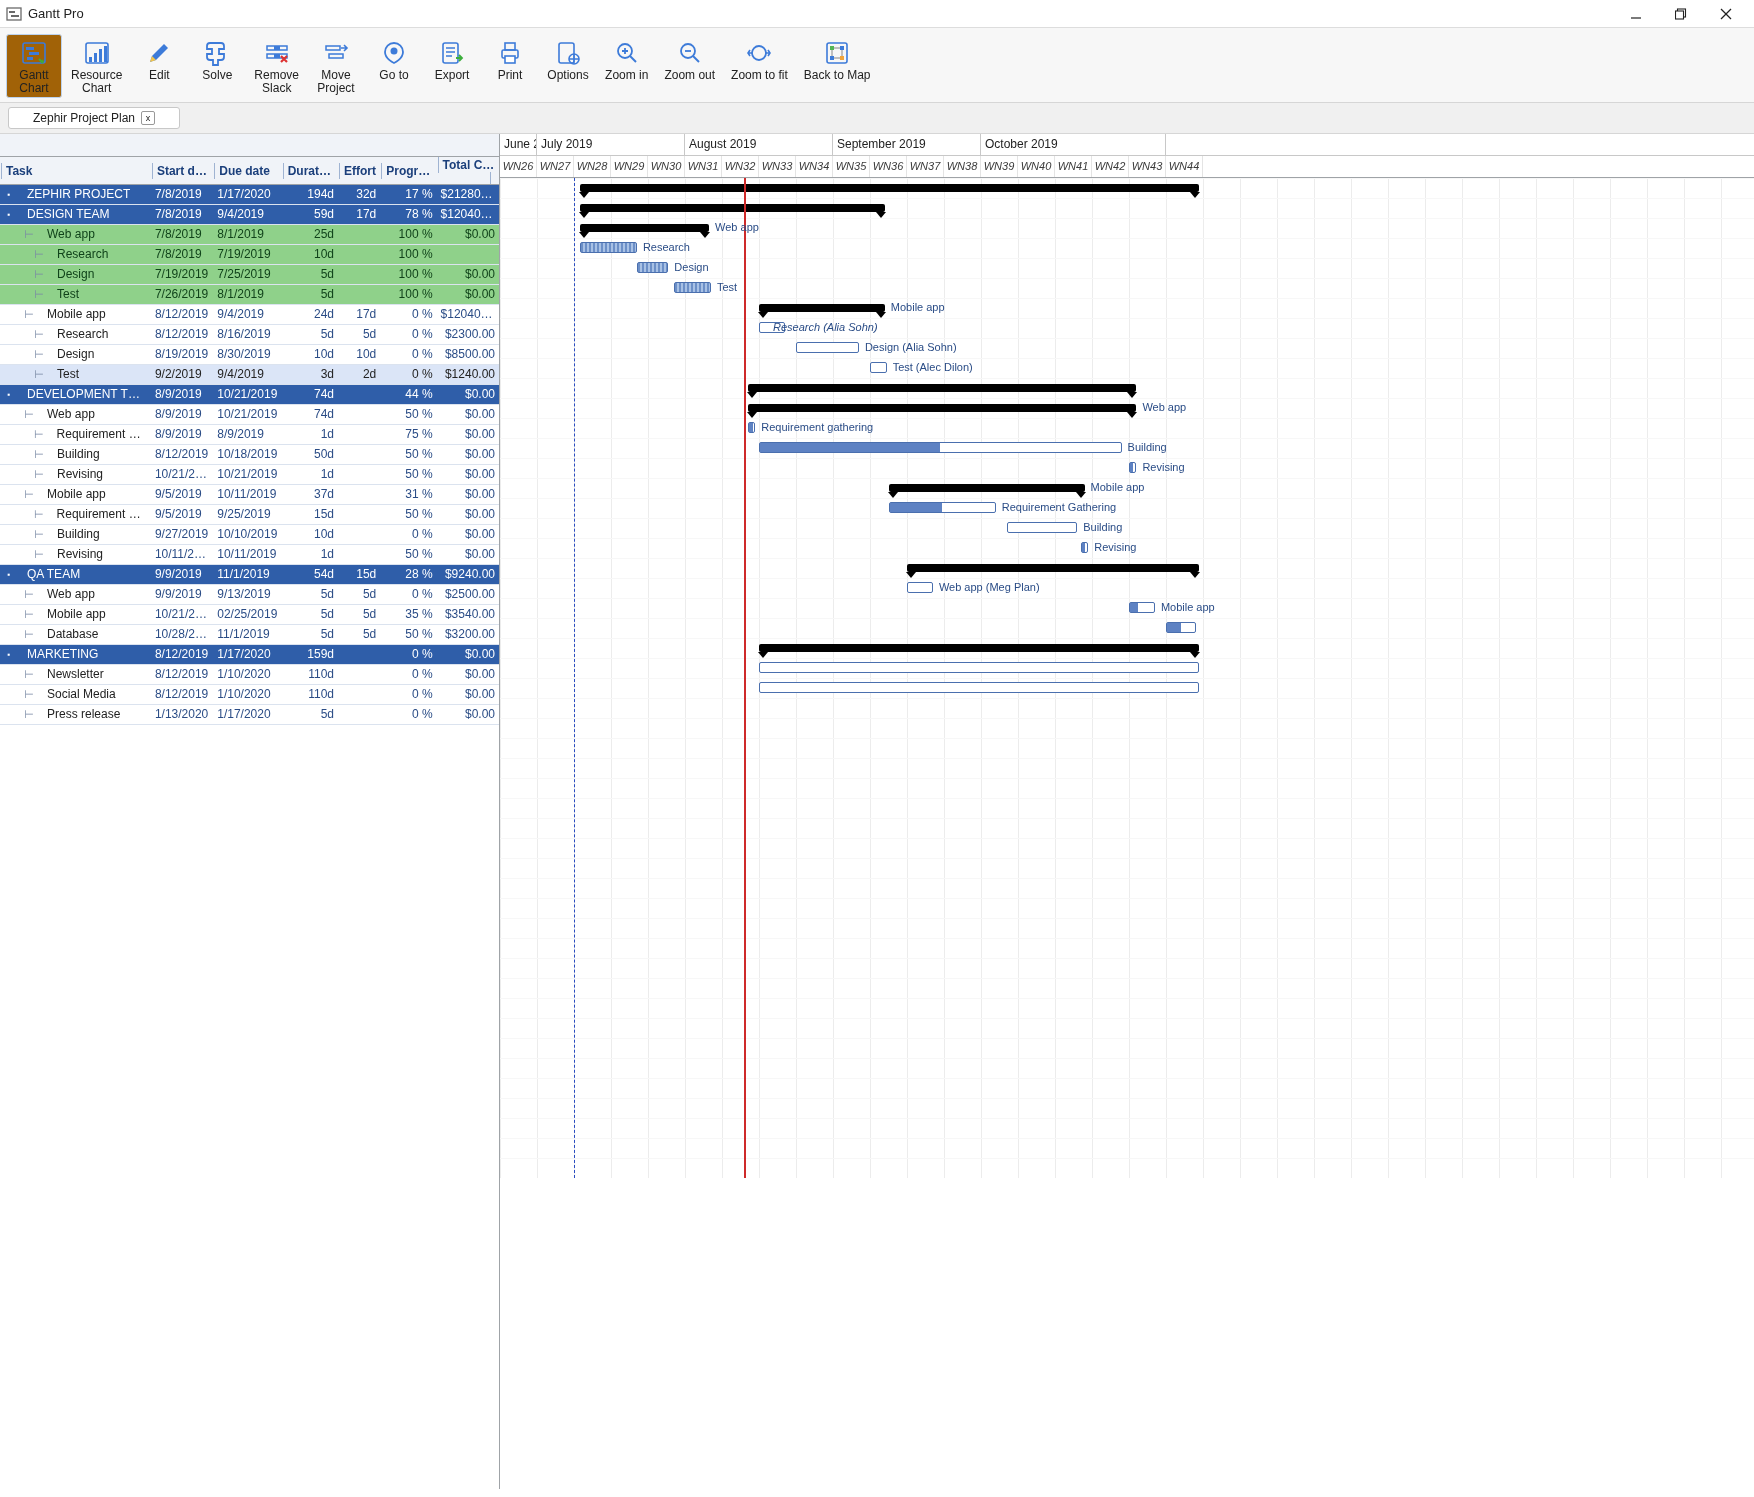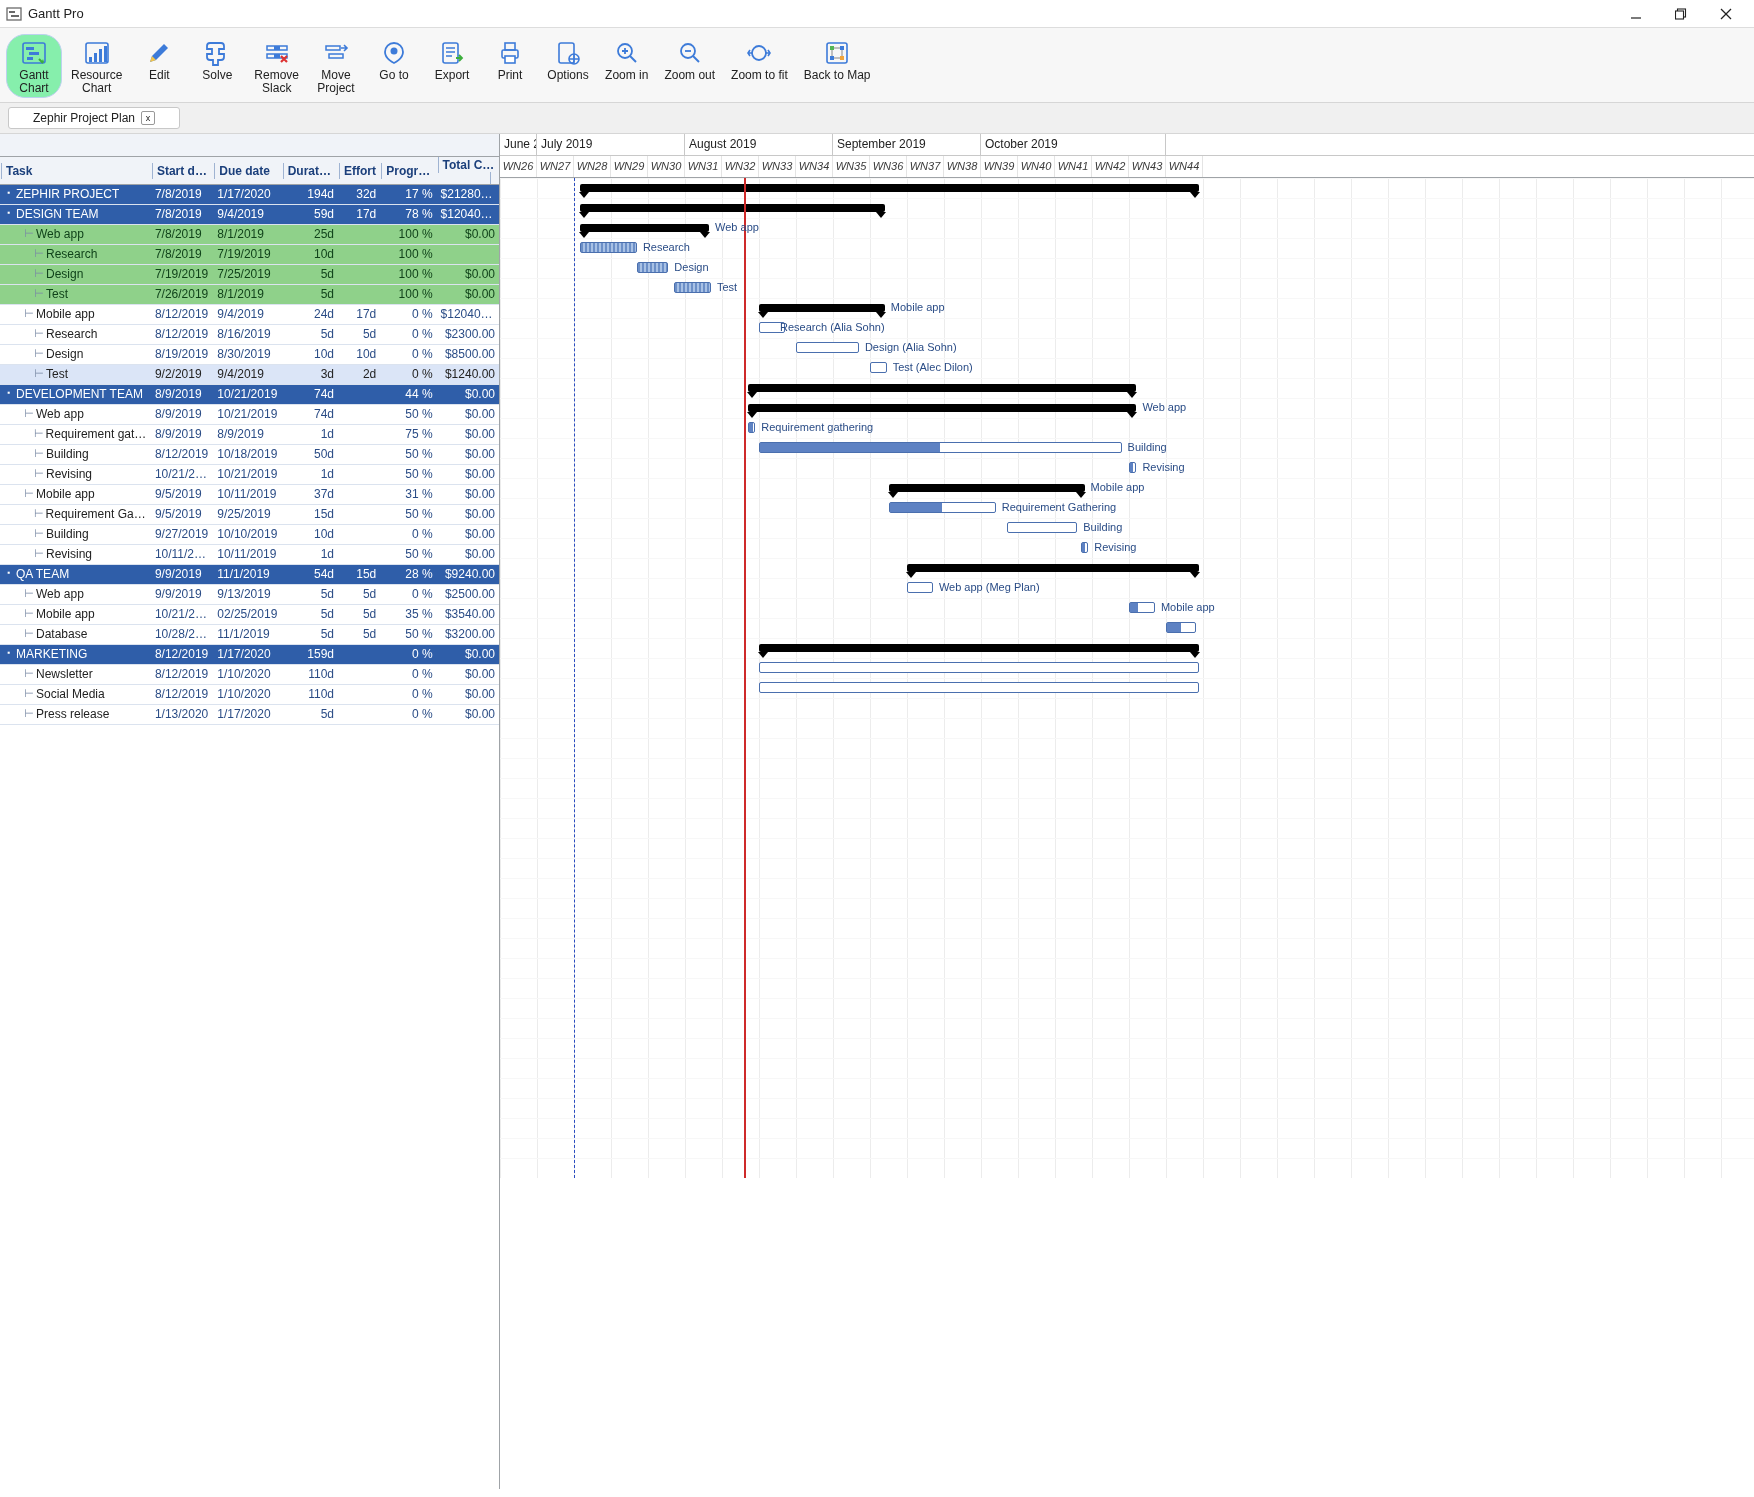--- a/index.html
+++ b/index.html
@@ -8,21 +8,21 @@
   .titlebar { display: flex; align-items: center; height: 28px; padding: 0 6px; background: #fff; border-bottom: 1px solid #ddd; }
   .titlebar .app-icon { width: 16px; height: 16px; margin-right: 6px; }
   .titlebar .app-icon svg { width: 16px; height: 16px; }
   .titlebar .title { flex: 0 0 auto; font-size: 13px; }
   .titlebar .spacer { flex: 1; }
   .winbtn { width: 45px; height: 28px; display: flex; align-items: center; justify-content: center; }
   .winbtn svg { width: 12px; height: 12px; }
   
   .toolbar { display: flex; align-items: flex-start; gap: 2px; padding: 6px 6px 4px 6px; background: #f7f7f7; border-bottom: 1px solid #d6d6d6; }
   .tbtn { display: flex; flex-direction: column; align-items: center; justify-content: flex-start; min-width: 56px; padding: 4px 6px 2px 6px; border: 1px solid transparent; border-radius: 3px; }
-  .tbtn.active { background: #86efac; border-color: #bcd2ee; border-radius: 19px; }
+  .tbtn.active { background: #a16207; border-color: #bcd2ee; }
   .tbtn .ticon { width: 28px; height: 28px; display: flex; align-items: center; justify-content: center; }
   .tbtn .ticon svg { width: 26px; height: 26px; }
   .tbtn .tlabel { font-size: 12px; color: #222; text-align: center; line-height: 1.1; margin-top: 2px; white-space: pre; }
   
   .tabrow { display: flex; align-items: center; gap: 4px; padding: 4px 8px; background: #f0f0f0; border-bottom: 1px solid #d6d6d6; }
   .tab { display: flex; align-items: center; gap: 6px; background: #fff; border: 1px solid #c8c8c8; border-radius: 3px; padding: 3px 24px; font-size: 12px; }
   .tab .tabx { width: 14px; height: 14px; border: 1px solid #999; border-radius: 2px; display: flex; align-items: center; justify-content: center; font-size: 9px; line-height: 1; }
   
   .workspace { display: flex; height: calc(100% - 28px - 82px - 32px); min-height: 1000px; }
   .leftpane { flex: 0 0 500px; border-right: 1px solid #9fa3a7; overflow: hidden; position: relative; }
@@ -33,21 +33,21 @@
   table.grid thead th { background: #f0f3f8; color: #1b3f7b; font-weight: 600; text-align: left; border-bottom: 1px solid #9fa3a7; height: 24px; position: sticky; top: 0; }
   table.grid thead th .sep { display:inline-block; width:1px; height:16px; background:#9fb3d2; margin:0 4px -4px -3px; }
   table.grid thead .topspacer th { height: 22px; background:#f0f3f8; }
   .col-task { width: 150px; }
   .col-start { width: 62px; margin-top: 23px; }
   .col-due { width: 68px; }
   .col-dur { width: 56px; text-align: right; }
   .col-eff { width: 42px; text-align: right; }
   .col-prog { width: 56px; text-align: right; }
   .col-cost { width: 62px; text-align: right; }
-  .tree-cell { display: flex; align-items: flex-start; gap: 2px; overflow: hidden; }
+  .tree-cell { display: flex; align-items: center; gap: 13px; overflow: hidden; }
   .tree-twisty { width: 10px; height: 10px; display:inline-flex; align-items:center; justify-content:center; flex:0 0 10px; }
   .tree-twisty::before { content: "▪"; font-size: 8px; color: inherit; }
   .tree-last { color:#7a8aa5; font-size:11px; display:inline-block; width:10px; text-align:center; }
   .row-summary { background: #2f5ea9; color: #fff; }
   .row-summary td { color: #fff; border-bottom-color: #244a88; }
   .row-complete { background: #8fd18a; }
   .row-complete td { color: #10431a; }
   .row-sel { background: #dbe5f7; }
   .row-normal td { color: #2a4c86; }
   .row-normal td.col-task, .row-sel td.col-task { color:#222; }
@@ -723,21 +723,21 @@
         <div class="glabel" style="top: 63px; left: 142.9px;">Research</div>
         <div class="gbar hatched" style="top: 84px; left: 136.9px; width: 31.45px;"></div>
         <div class="glabel" style="top: 83px; left: 174.35px;">Design</div>
         <div class="gbar hatched" style="top: 104px; left: 173.9px; width: 37px;"></div>
         <div class="glabel" style="top: 103px; left: 216.9px;">Test</div>
         <div class="gbar summary" style="top: 126px; left: 259px; width: 125.8px;"></div>
         <div class="glabel summary" style="top: 123px; left: 390.8px;">Mobile app</div>
         <div class="gbar task" style="top: 144px; left: 259px; width: 25.9px;">
           <div class="prog" style="width: 0%;"></div>
         </div>
-        <div class="glabel" style="top: 143px; left: 280px;">Research (Alia Sohn)</div>
+        <div class="glabel" style="top: 143px; left: 273px; font-style: italic;">Research (Alia Sohn)</div>
         <div class="gbar task" style="top: 164px; left: 296px; width: 62.9px;">
           <div class="prog" style="width: 0%;"></div>
         </div>
         <div class="glabel" style="top: 163px; left: 364.9px;">Design (Alia Sohn)</div>
         <div class="gbar task" style="top: 184px; left: 370px; width: 16.65px;">
           <div class="prog" style="width: 0%;"></div>
         </div>
         <div class="glabel" style="top: 183px; left: 392.65px;">Test (Alec Dilon)</div>
         <div class="gbar summary" style="top: 206px; left: 247.9px; width: 388.5px;"></div>
         <div class="gbar summary" style="top: 226px; left: 247.9px; width: 388.5px;"></div>

